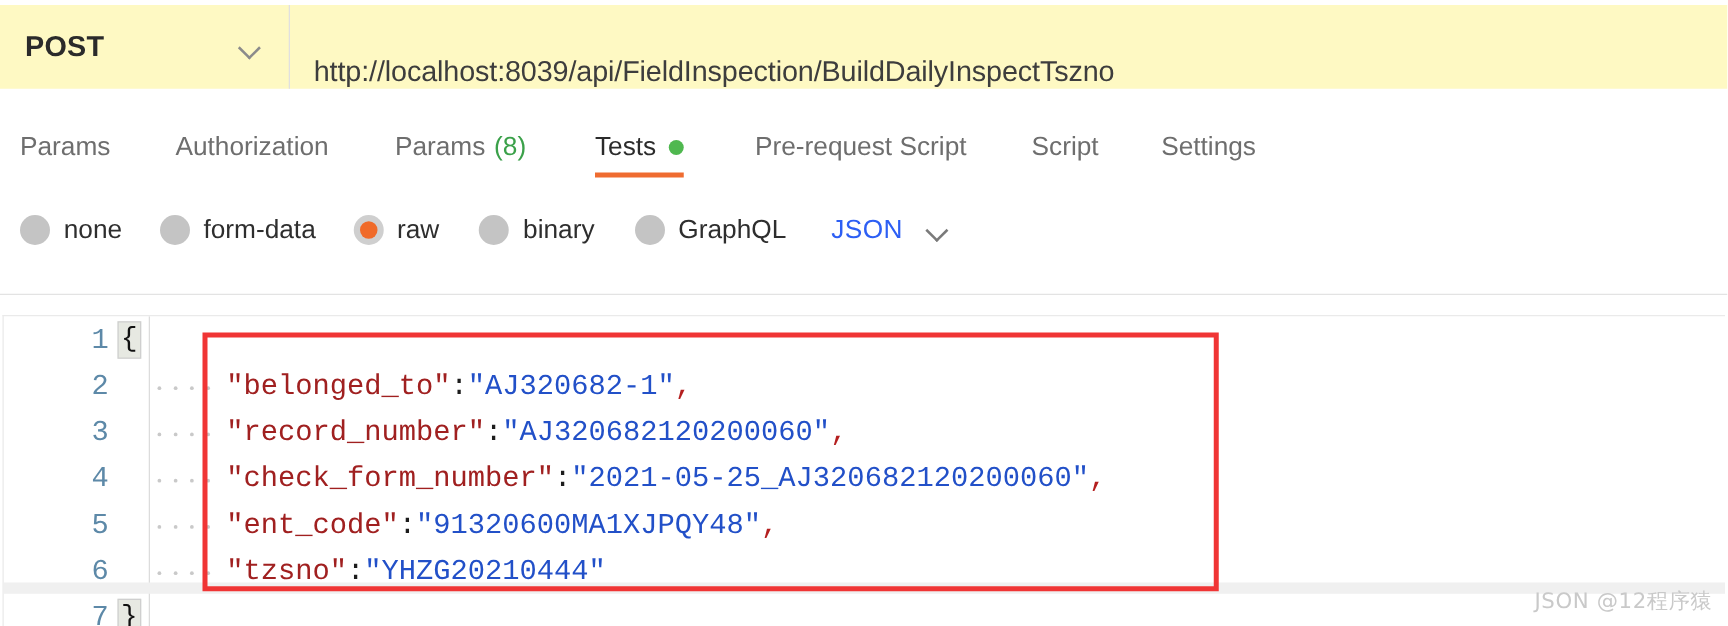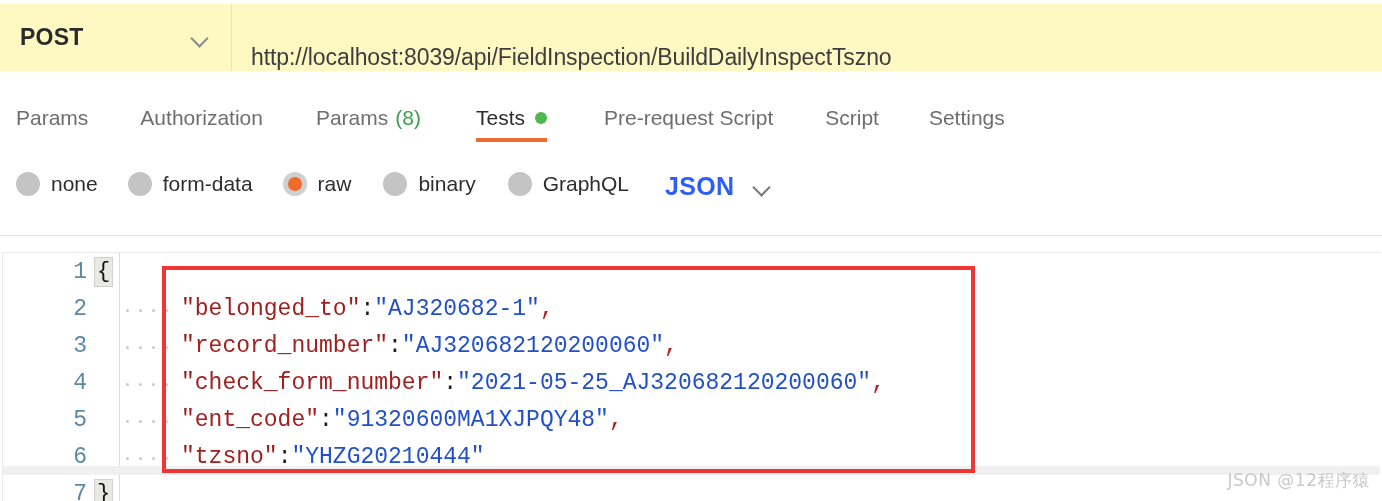--- a/index.html
+++ b/index.html
@@ -93,21 +93,21 @@
   .radio-label { font-size: 21px; color: #2e2e2e; margin-left: 11px; }
   #r-none     { margin-left: 16px; }
   #r-formdata { margin-left: 30px; }
   #r-urlenc   { margin-left: 30px; }
   #r-raw      { margin-left: 30px; }
   #r-binary   { margin-left: 32px; }
   #r-graphql  { margin-left: 32px; }
   .json-select {
     display: flex; align-items: center; margin-left: 36px;
   }
-  .json-label { font-size: 25px; font-weight: 700; color: #2d5ff4; letter-spacing: .3px; }
+  .json-label { font-size: 21px; font-weight: 400; color: #2d5ff4; letter-spacing: .3px; }
   .json-chev { width: 18px; height: 18px; position: relative; margin-left: 20px; }
   .json-chev::before {
     content: ""; position: absolute; left: 1px; top: 3px;
     width: 11px; height: 11px;
     border-right: 2px solid #7a7a7a; border-bottom: 2px solid #7a7a7a;
     transform: rotate(45deg);
   }
 
   
   .divider {

